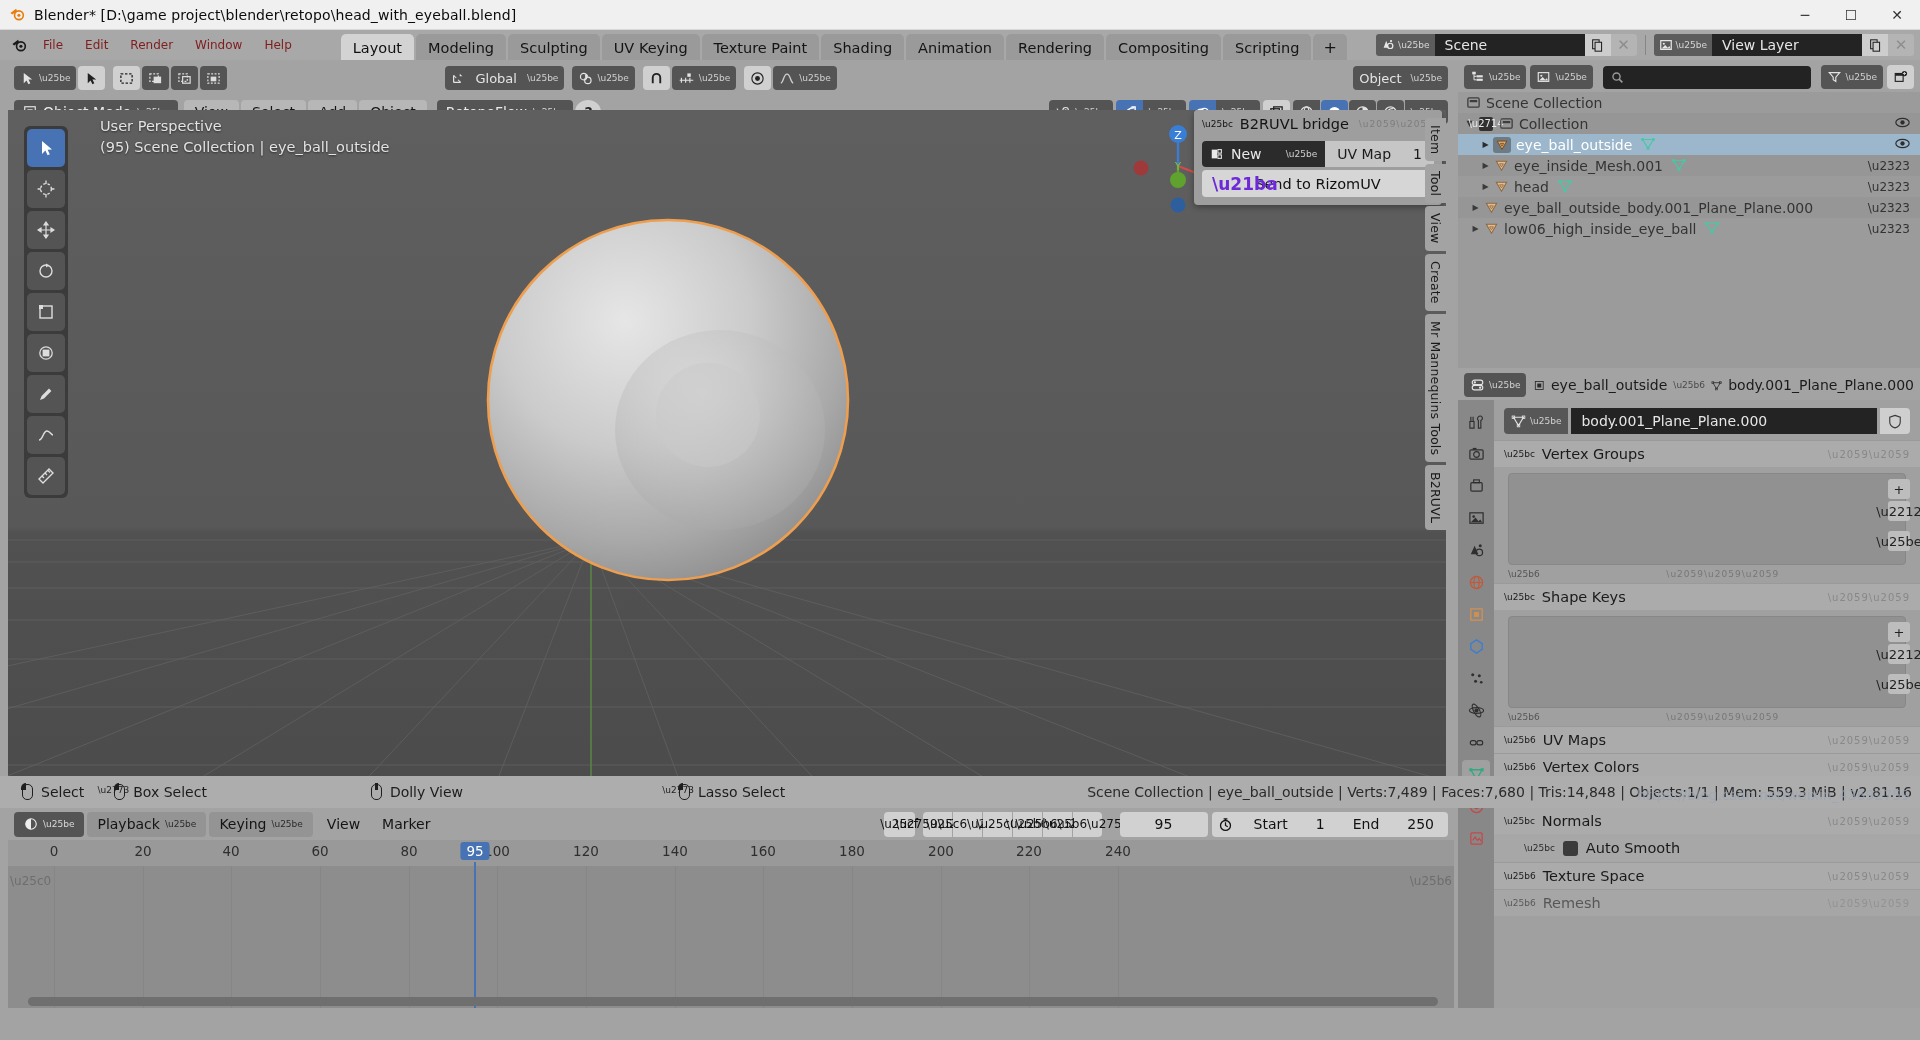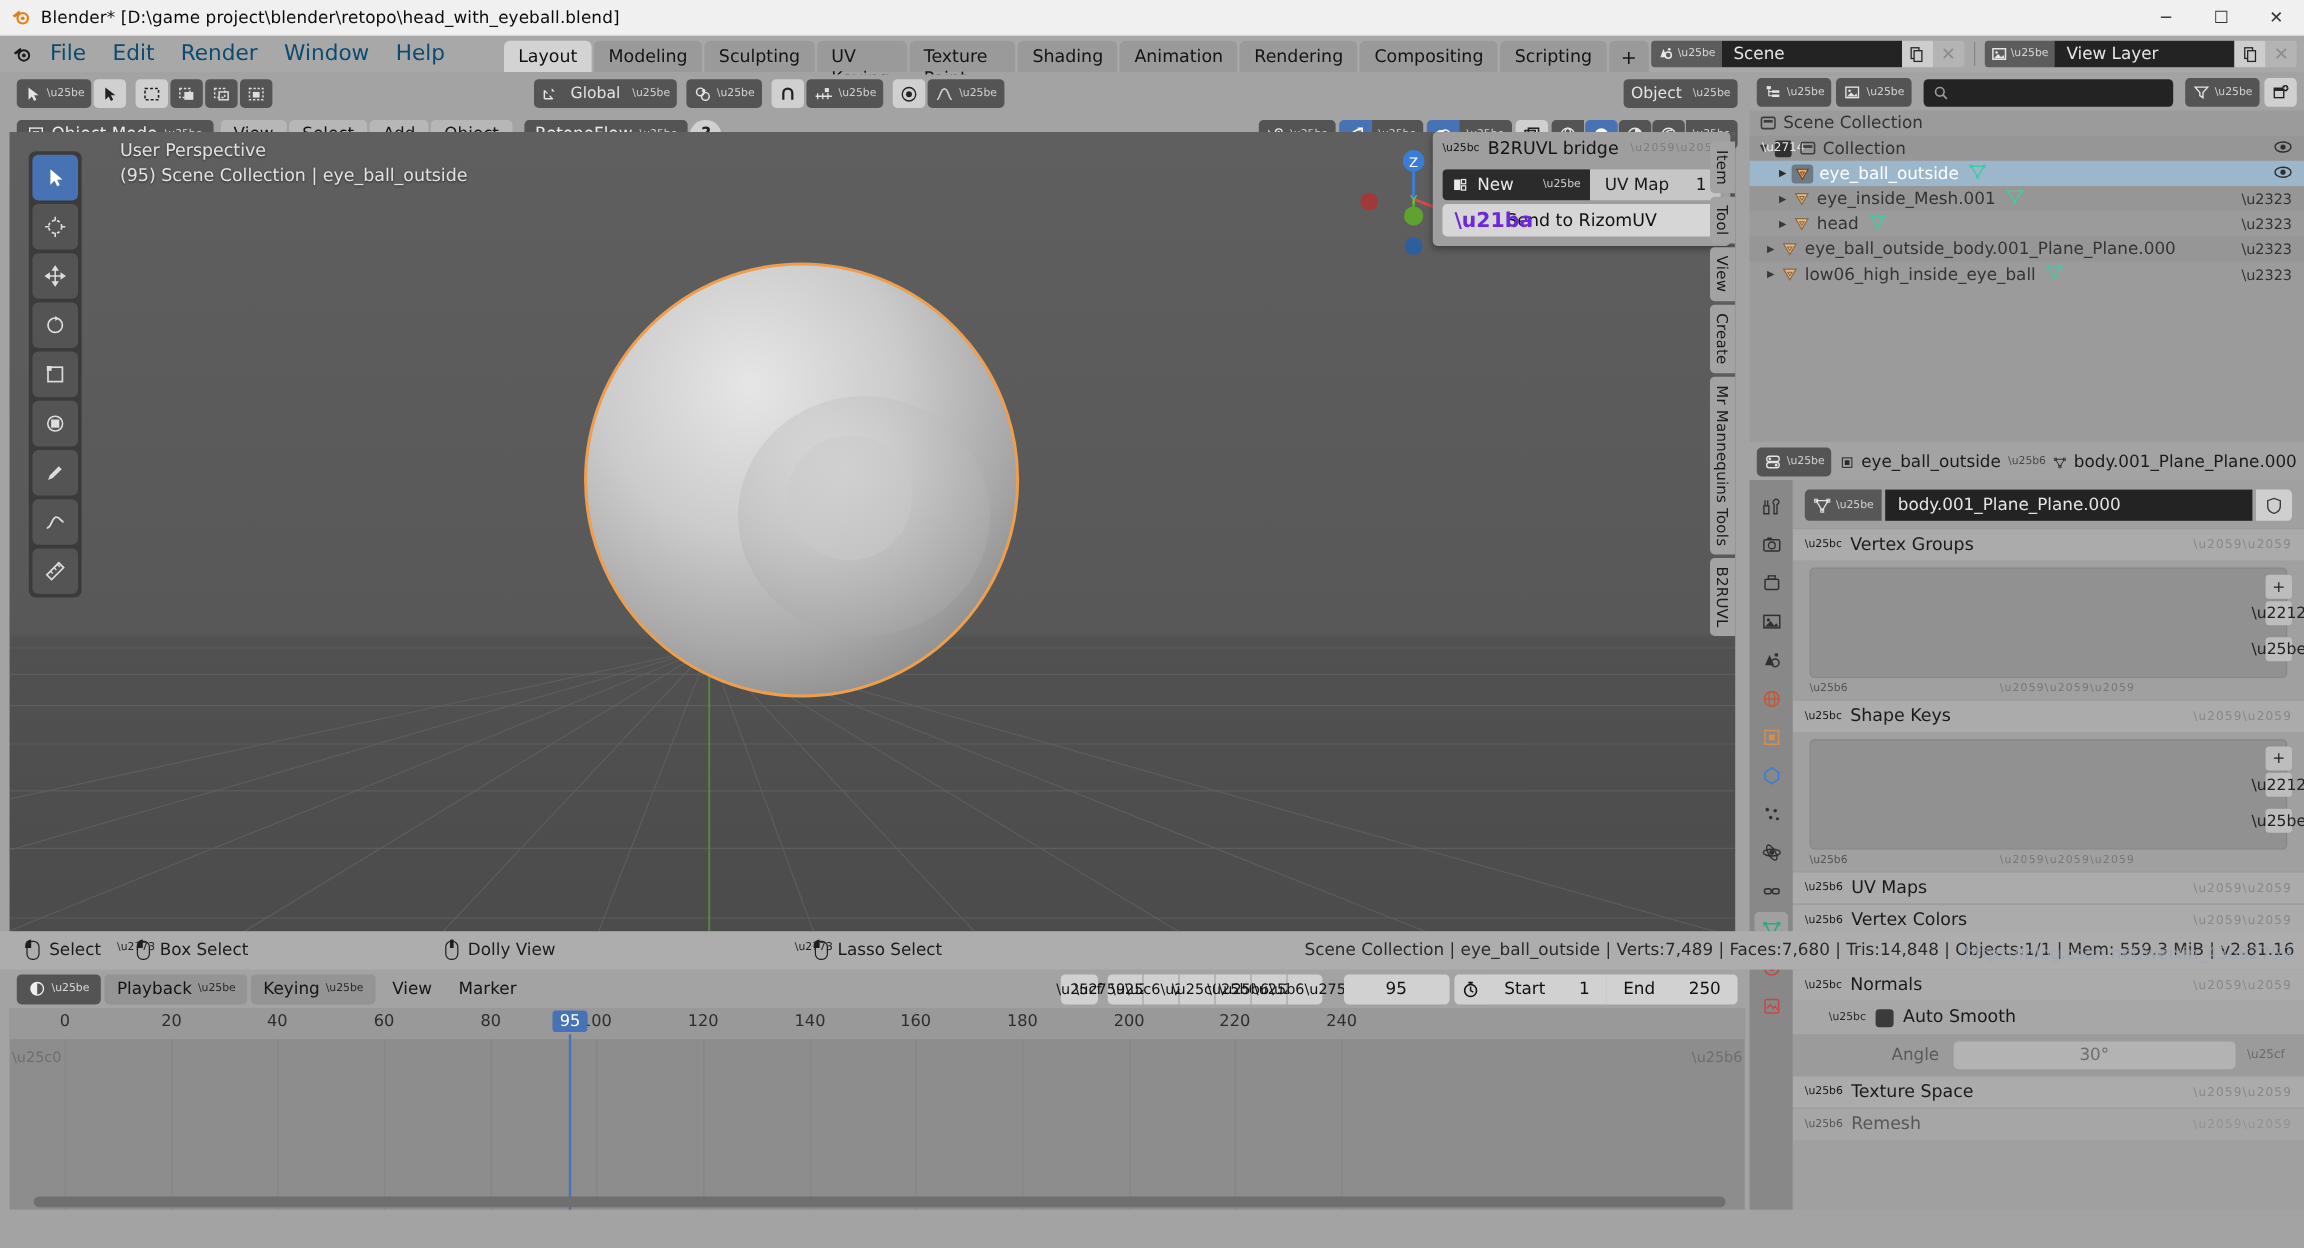--- a/index.html
+++ b/index.html
@@ -29,21 +29,21 @@
   .winbtn { width: 46px; height: 30px; display: flex; align-items: center; justify-content: center;
             font-size: 14px; color: #333; }
 
   
   .topbar {
     position: absolute; top: 30px; left: 0; width: 1920px; height: 30px;
     background: #a8a8a8; display: flex; align-items: center;
   }
   .tb-logo { width: 26px; display:flex; align-items:center; justify-content:center; margin-left:6px;}
   .menu-item {
-    padding: 3px 11px; font-size: 18px; color: #0c4a6e; cursor: default;
+    padding: 3px 11px; font-size: 12px; color: #7f1d1d; cursor: default;
     border-radius: 3px; line-height: 18px;
   }
   .ws-tabs { display: flex; align-items: flex-end; height: 30px; margin-left: 10px; padding-left: 28px; }
   .ws-tab {
     padding: 5px 12px 6px 12px; font-size: 14.5px; color: #141414;
     background: #9a9a9a; margin-right: 2px; border-radius: 5px 5px 0 0;
     line-height: 18px; height: 26px;
   }
   .ws-tab.active { background: #d3d3d3; color: #101010; }
   .ws-tab.plus { padding: 5px 10px; background: #9a9a9a; font-size: 16px; }
@@ -1169,25 +1169,20 @@
       <div class="panel-hdr">
         <span style="font-size:9px">\u25bc</span>
         <span>Normals</span>
         <span class="dots">\u2059\u2059</span>
       </div>
       <div class="subrow">
         <span style="font-size:9px;color:#2a2a2a">\u25bc</span>
         <span class="chk"></span>
         <span>Auto Smooth</span>
       </div>
-      <div class="anglerow">
-        <span class="lbl">Angle</span>
-        <span class="anglefield">30°</span>
-        <span style="margin-left:10px;color:#6a6a6a;font-size:10px">\u25cf</span>
-      </div>
 
       <div class="panel-hdr">
         <span style="font-size:9px">\u25b6</span>
         <span>Texture Space</span>
         <span class="dots">\u2059\u2059</span>
       </div>
       <div class="panel-hdr" style="opacity:0.55">
         <span style="font-size:9px">\u25b6</span>
         <span>Remesh</span>
         <span class="dots">\u2059\u2059</span>

